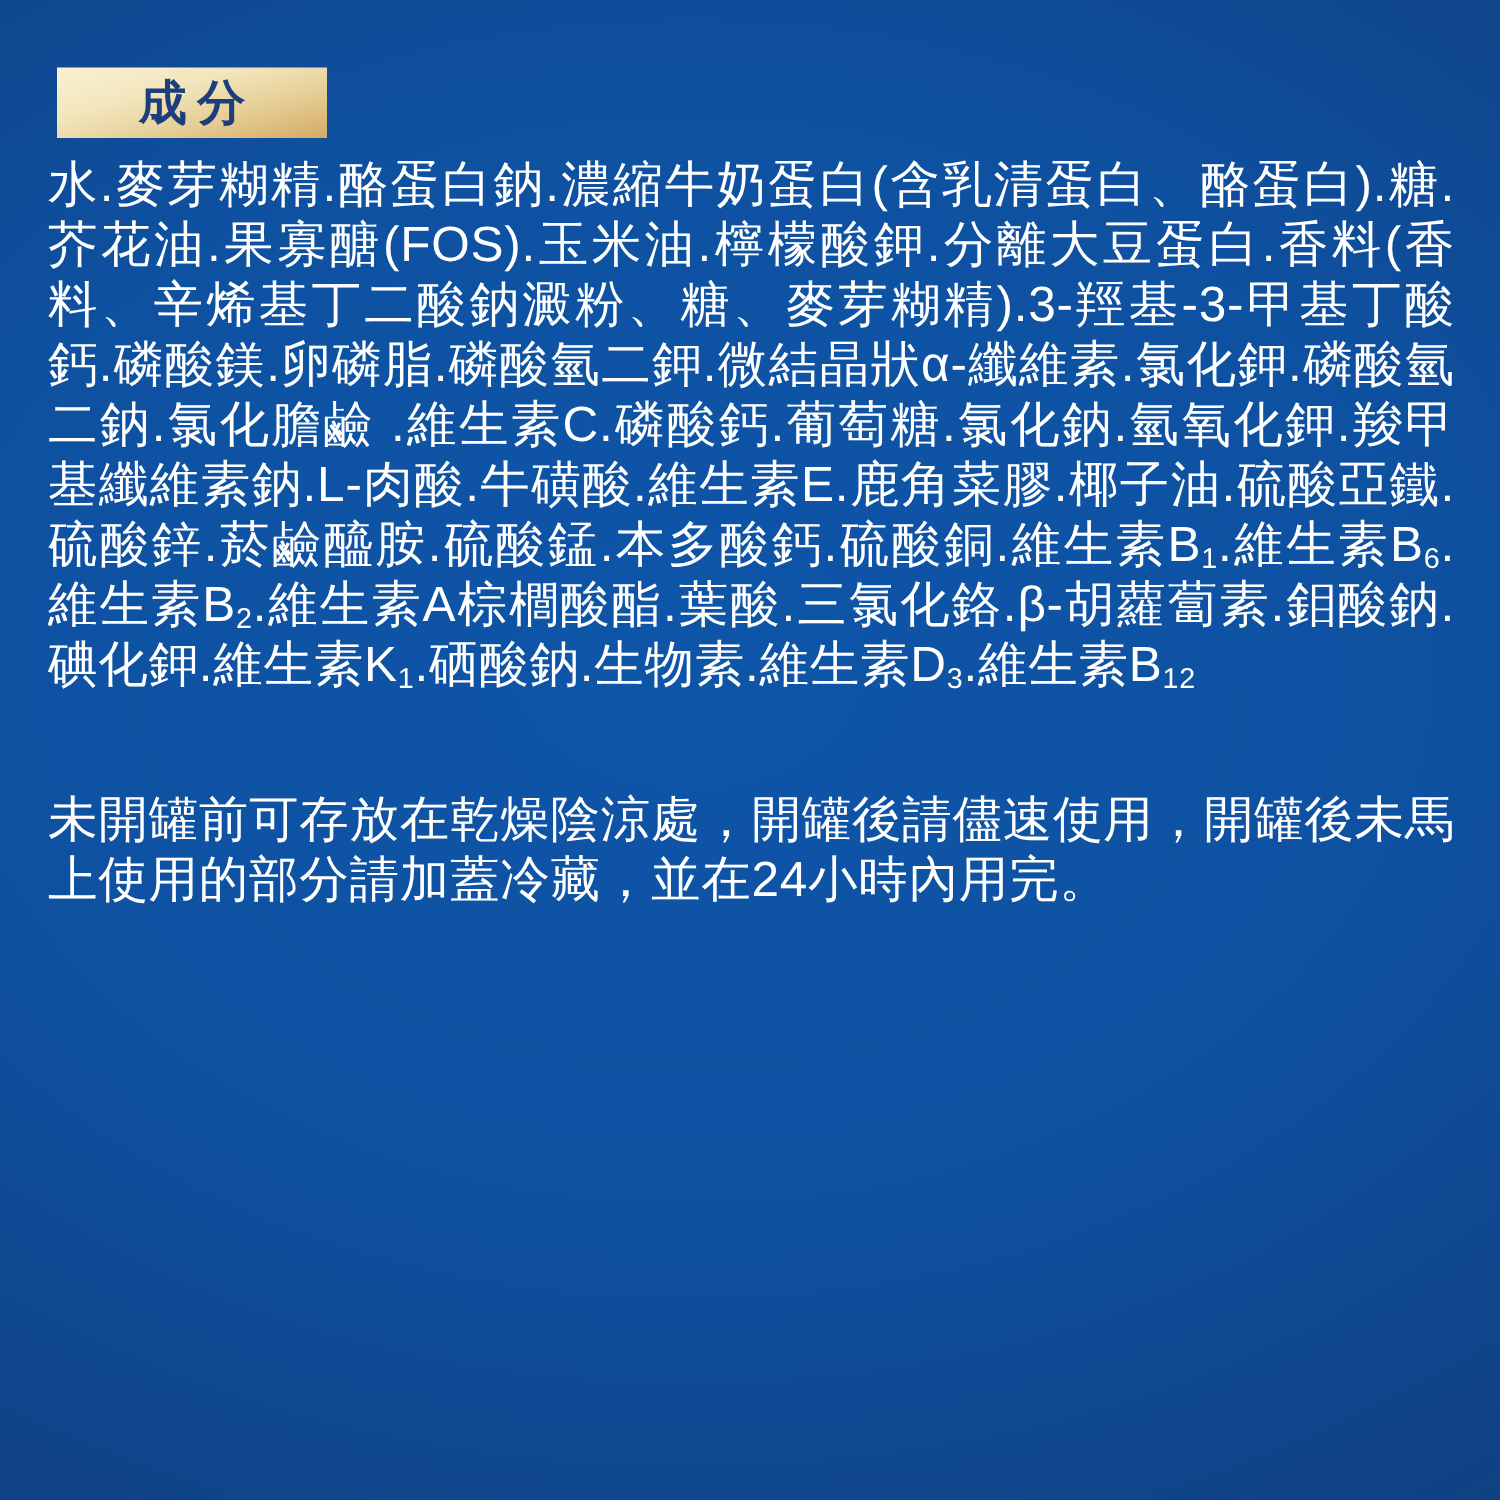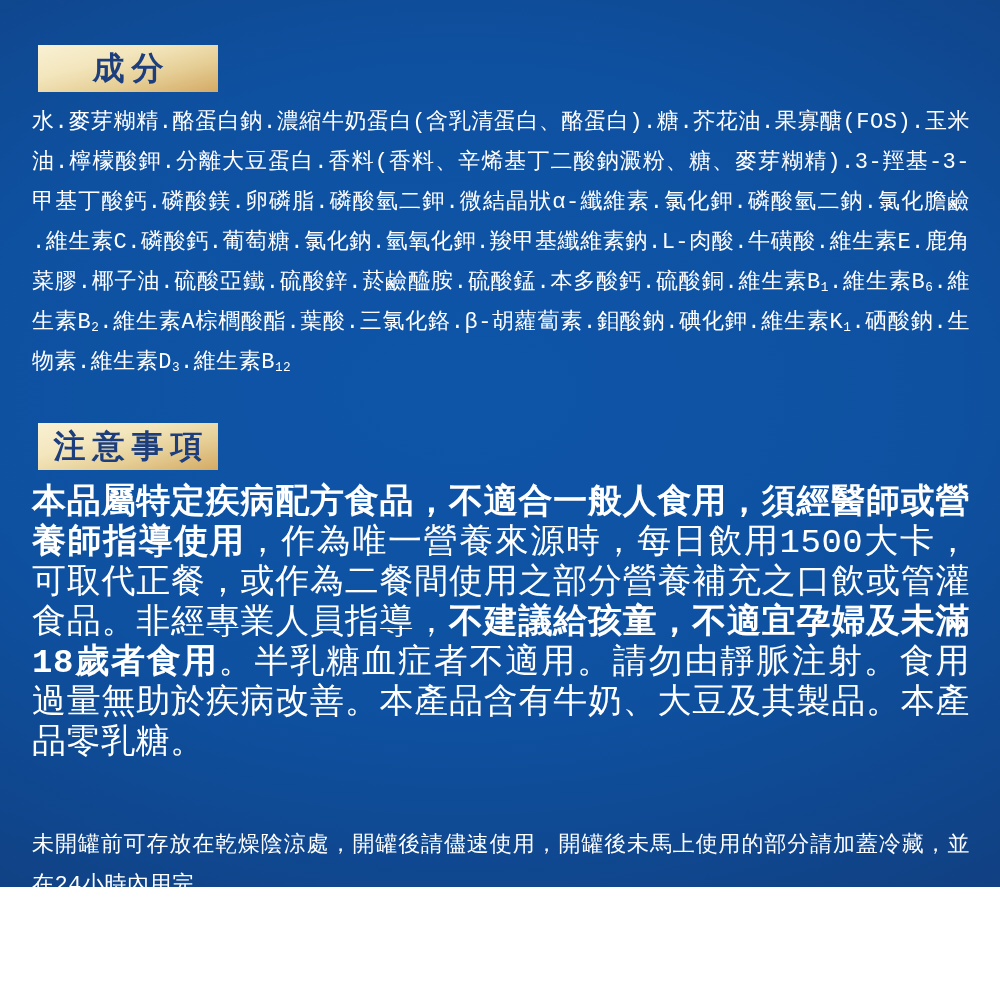--- a/index.html
+++ b/index.html
@@ -1,29 +1,29 @@
 <!DOCTYPE html>
 <html><head>
 <meta charset="utf-8">
 <style>
   html, body { margin: 0; padding: 0; }
   .canvas {
     position: relative;
     width: 1000px;
-    height: 887px;
+    height: 1000px;
     overflow: hidden;
     background:
       radial-gradient(130% 95% at 46% 44%,
         #0e55a8 0%,
         #0e51a1 38%,
         #104489 64%,
         #133a7b 82%,
         #17336e 94%,
         #182f66 100%);
-    font-family: Liberation Mono, monospace;
+    font-family: Liberation Sans, sans-serif;
   }
   .content {
     box-sizing: border-box;
     width: 1000px;
     padding: 45px 30px 0 32px;
   }
   .badge {
     display: flex;
     align-items: center;
     justify-content: center;
@@ -37,21 +37,21 @@
       #d4aa64 100%);
     color: #1c3e7d;
     font-size: 32px;
     font-weight: bold;
     letter-spacing: 7px;
     text-indent: 7px; 
     white-space: nowrap;
   }
   .para {
     color: #ffffff;
-    font-size: 22px;
+    font-size: 33px;
     line-height: 40px;
     text-align: justify;
     text-justify: inter-ideograph;
     letter-spacing: 0.5px;
   }
   .para .bold { font-weight: bold; }
   .para sub {
     font-size: 0.58em;
     line-height: 0;
     vertical-align: -0.25em;
@@ -67,23 +67,19 @@
 <body>
 
 <div class="canvas">
   <div class="content">
 
     <div class="section section-ingredients">
       <div class="badge">成分</div>
       <div class="para"><span>水.麥芽糊精.酪蛋白鈉.濃縮牛奶蛋白(含乳清蛋白、酪蛋白).糖.芥花油.果寡醣(FOS).玉米油.檸檬酸鉀.分離大豆蛋白.香料(香料、辛烯基丁二酸鈉澱粉、糖、麥芽糊精).3-羥基-3-甲基丁酸鈣.磷酸鎂.卵磷脂.磷酸氫二鉀.微結晶狀α-纖維素.氯化鉀.磷酸氫二鈉.氯化膽鹼 .維生素C.磷酸鈣.葡萄糖.氯化鈉.氫氧化鉀.羧甲基纖維素鈉.L-肉酸.牛磺酸.維生素E.鹿角菜膠.椰子油.硫酸亞鐵.硫酸鋅.菸鹼醯胺.硫酸錳.本多酸鈣.硫酸銅.維生素B</span><sub>1</sub><span>.維生素B</span><sub>6</sub><span>.維生素B</span><sub>2</sub><span>.維生素A棕櫚酸酯.葉酸.三氯化鉻.β-胡蘿蔔素.鉬酸鈉.碘化鉀.維生素K</span><sub>1</sub><span>.硒酸鈉.生物素.維生素D</span><sub>3</sub><span>.維生素B</span><sub>12</sub></div>
     </div>
 
-    <div class="section section-precautions">
-      <div class="badge">注意事項</div>
-      <div class="para"><span class="bold">本品屬特定疾病配方食品，不適合一般人食用，須經醫師或營養師指導使用</span><span>，作為唯一營養來源時，每日飲用1500大卡，可取代正餐，或作為二餐間使用之部分營養補充之口飲或管灌食品。非經專業人員指導，</span><span class="bold">不建議給孩童，不適宜孕婦及未滿18歲者食用</span><span>。半乳糖血症者不適用。請勿由靜脈注射。食用過量無助於疾病改善。本產品含有牛奶、大豆及其製品。本產品零乳糖。</span></div>
-    </div>
 
     <div class="section section-storage">
       <div class="para"><span>未開罐前可存放在乾燥陰涼處，開罐後請儘速使用，開罐後未馬上使用的部分請加蓋冷藏，並在24小時內用完。</span></div>
     </div>
 
   </div>
 </div>
 
 </body></html>

